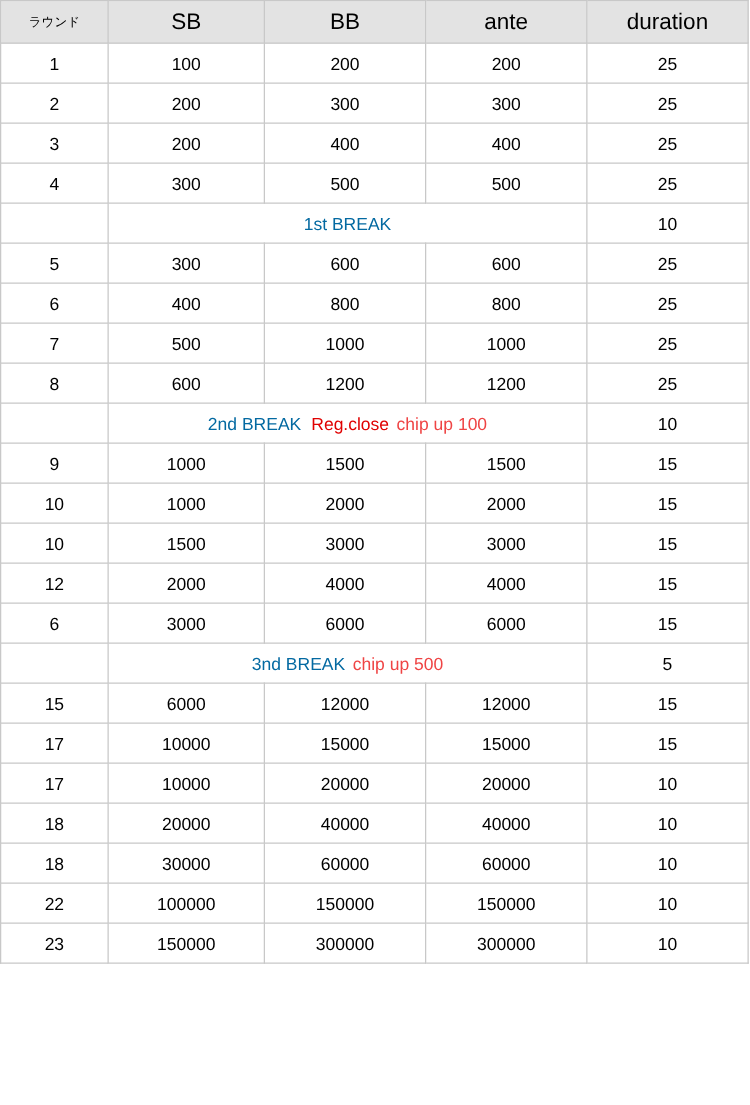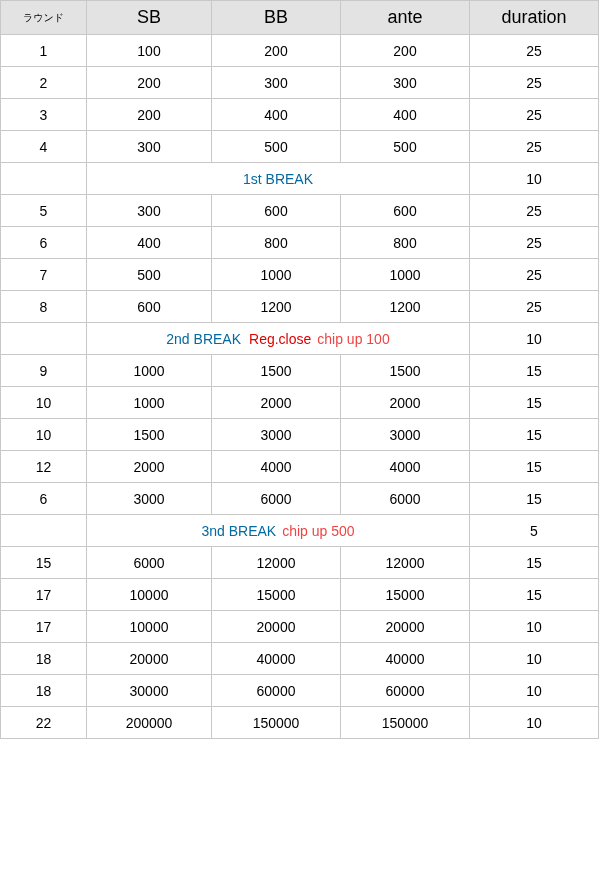--- a/index.html
+++ b/index.html
@@ -222,19 +222,26 @@
       </tr>
       <tr class="level-row">
         <td>18</td>
         <td>30000</td>
         <td>60000</td>
         <td>60000</td>
         <td>10</td>
       </tr>
       <tr class="level-row">
         <td>22</td>
-        <td>200000</td>
+        <td>100000</td>
         <td>150000</td>
         <td>150000</td>
+        <td>10</td>
+      </tr>
+      <tr class="level-row">
+        <td>23</td>
+        <td>150000</td>
+        <td>300000</td>
+        <td>300000</td>
         <td>10</td>
       </tr>
     </tbody>
 </table>
 
 </body></html>

